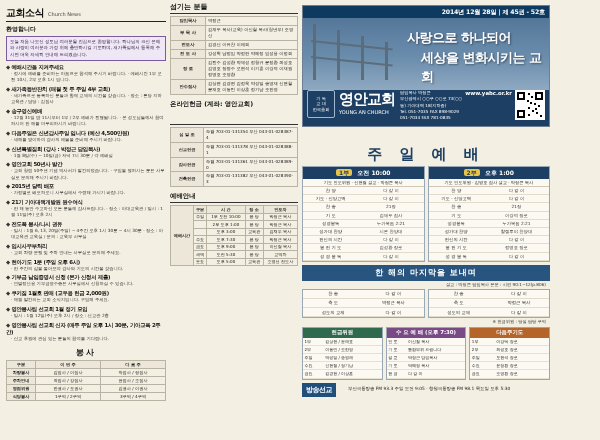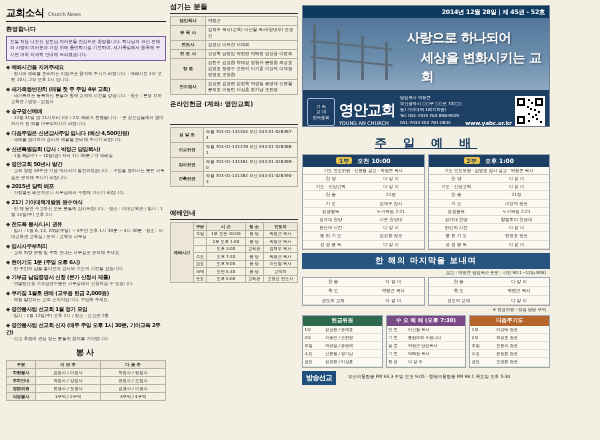--- a/index.html
+++ b/index.html
@@ -32,21 +32,21 @@
   
   .col-mid{position:absolute;left:170px;top:2px;width:128px;height:428px;}
   .mid-title{font-size:7px;font-weight:bold;color:#111;border-bottom:1px solid #333;padding-bottom:1px;}
   table.mid{width:100%;border-collapse:collapse;margin-top:2px;}
   table.mid td{border:1px solid #b9b3a4;font-size:4.3px;padding:1px 2px;vertical-align:middle;line-height:1.4;}
   table.mid td.lbl{width:30px;background:#ece7d8;text-align:center;color:#222;font-weight:bold;}
   .mid-title2{font-size:6.4px;font-weight:bold;color:#111;margin-top:5px;border-bottom:1px solid #333;padding-bottom:15px;}
   table.bank{width:100%;border-collapse:collapse;margin-top:2px;}
   table.bank td{border:1px solid #b9b3a4;font-size:4.2px;padding:1px 2px;line-height:1.4;}
   table.bank td.lbl{width:28px;background:#ece7d8;text-align:center;font-weight:bold;}
-  .mid-title3{font-size:6.4px;font-weight:bold;color:#111;margin-top:22px;border-bottom:1px solid #333;padding-bottom:1px;}
+  .mid-title3{font-size:6.4px;font-weight:bold;color:#111;margin-top:5px;border-bottom:1px solid #333;padding-bottom:1px;}
   table.sched{width:100%;border-collapse:collapse;margin-top:2px;}
   table.sched th,table.sched td{border:1px solid #b9b3a4;font-size:4.1px;padding:0.5px 1px;text-align:center;line-height:1.35;}
   table.sched th{background:#ece7d8;font-weight:bold;}
   .svc-title{font-size:8px;font-weight:bold;color:#111;margin-top:5px;text-align:center;letter-spacing:2px;}
   table.duty{width:100%;border-collapse:collapse;margin-top:2px;}
   table.duty th,table.duty td{border:1px solid #b9b3a4;font-size:4.2px;padding:1px;text-align:center;}
   table.duty th{background:#ece7d8;font-weight:bold;}
   table.duty td.lbl{background:#ece7d8;font-weight:bold;width:26px;}
   
   .col-right{position:absolute;left:302px;top:5px;width:248px;height:432px;}
@@ -64,34 +64,34 @@
   .fence{position:absolute;left:0;top:12px;width:120px;height:72px;opacity:.95;}
   .fence i{position:absolute;background:#5b6b79;}
   .banner .hero{
     position:absolute;left:104px;top:22px;color:#fff;font-size:13px;font-weight:bold;
     line-height:1.5;text-shadow:1px 1px 2px rgba(0,0,0,.45);letter-spacing:-0.5px;
   }
   .banner .hero span{display:block;}
   .banner .hero .l2{padding-left:14px;}
   .idbar{
     position:absolute;left:0;bottom:0;width:100%;height:36px;background:#1c3f63;color:#fff;
-    display:flex;align-items:flex-end;box-sizing:border-box;padding:0 4px;
+    display:flex;align-items:flex-start;box-sizing:border-box;padding:0 4px;
   }
   .idbar .badge{
     width:26px;height:26px;border:1px solid #9fb8cf;border-radius:2px;font-size:4.2px;
     display:flex;flex-direction:column;align-items:center;justify-content:center;line-height:1.3;margin-right:4px;
   }
   .idbar .chname{font-size:15px;font-weight:bold;letter-spacing:-1px;color:#fff;margin-right:5px;}
   .idbar .chname small{font-size:5px;display:block;letter-spacing:0;font-weight:normal;}
   .idbar .addr{font-size:4.2px;line-height:1.5;flex:1;}
   .idbar .url{font-size:5.4px;font-weight:bold;margin-left:3px;}
   .qr{width:30px;height:30px;background:#fff;margin-left:3px;padding:1px;box-sizing:border-box;}
   .qr svg{display:block;}
   
-  .worship-title{text-align:center;font-size:12px;font-weight:bold;color:#1c3f63;letter-spacing:6px;margin:8px 0 2px;text-decoration:underline;}
+  .worship-title{text-align:center;font-size:15px;font-weight:bold;color:#1c3f63;letter-spacing:6px;margin:18px 0 2px;}
   .two{display:flex;gap:3px;}
   .svcbox{flex:1;border:1px solid #9aa7b5;background:#fbf9f2;}
   .svcbox .cap{background:#1c3f63;color:#fff;text-align:center;font-size:6px;font-weight:bold;padding:1.5px 0;}
   .svcbox .cap b{background:#e8c54a;color:#1c3f63;padding:0 3px;border-radius:2px;margin-right:3px;}
   .svcbox .sub{text-align:center;font-size:4.2px;padding:1px 0;border-bottom:1px solid #cfc8b6;}
   table.ord{width:100%;border-collapse:collapse;}
   table.ord td{font-size:4.3px;padding:1.1px 2px;border-bottom:1px solid #e2dcca;}
   table.ord td.k{width:46%;text-align:center;color:#222;}
   table.ord td.v{text-align:center;color:#333;}
   .band{

